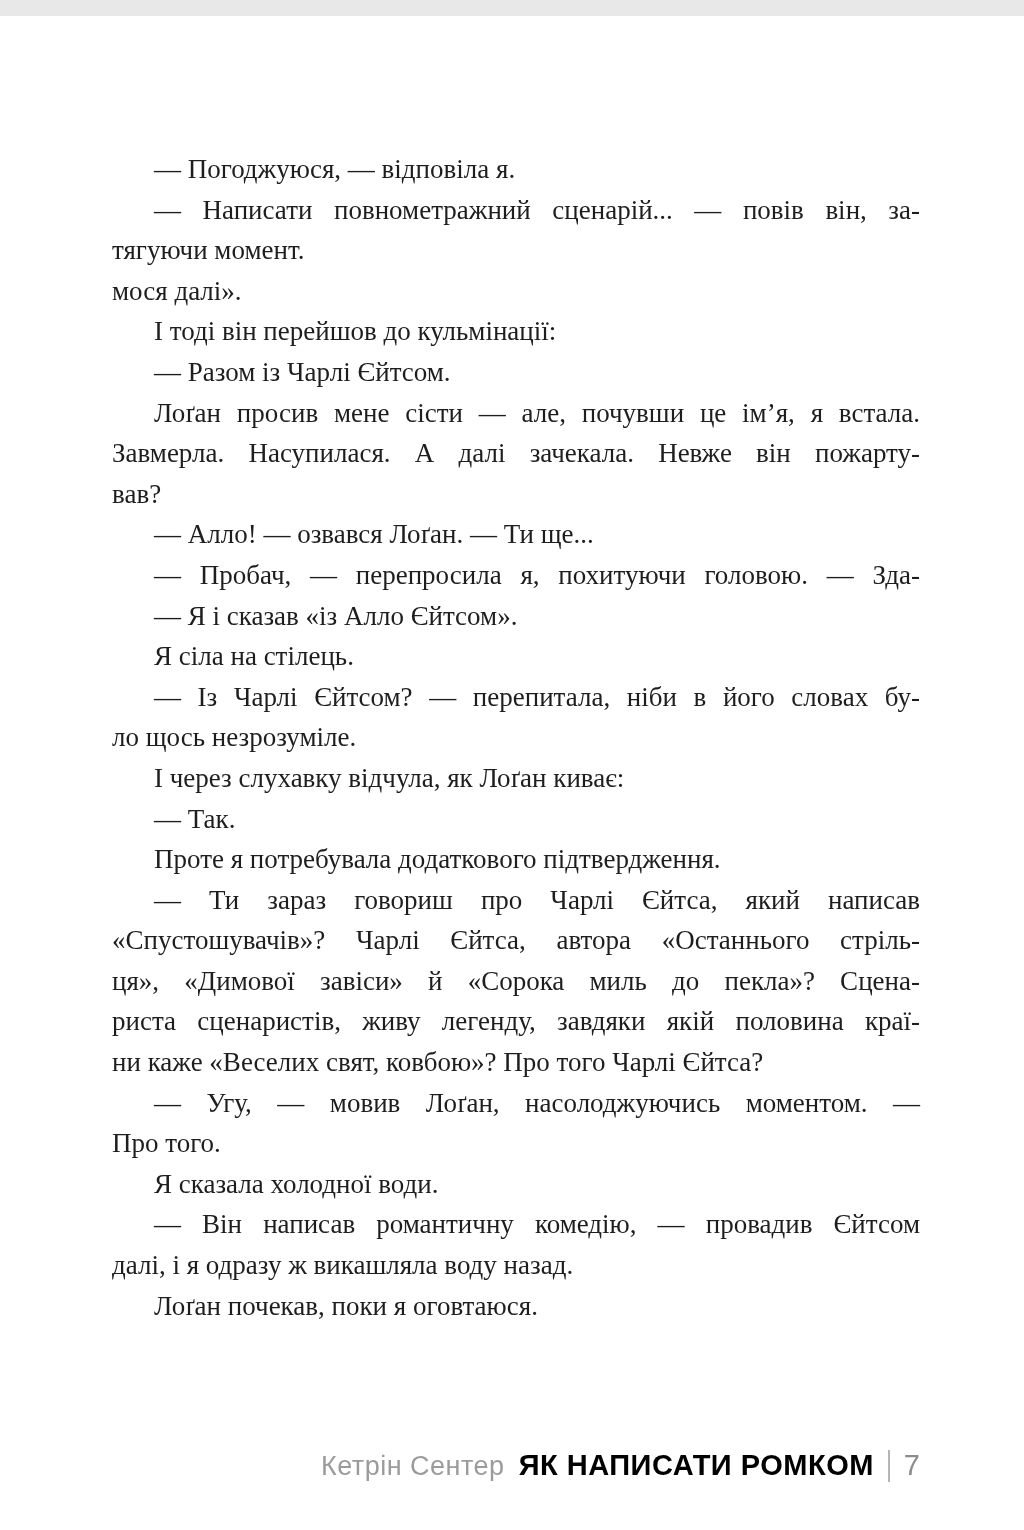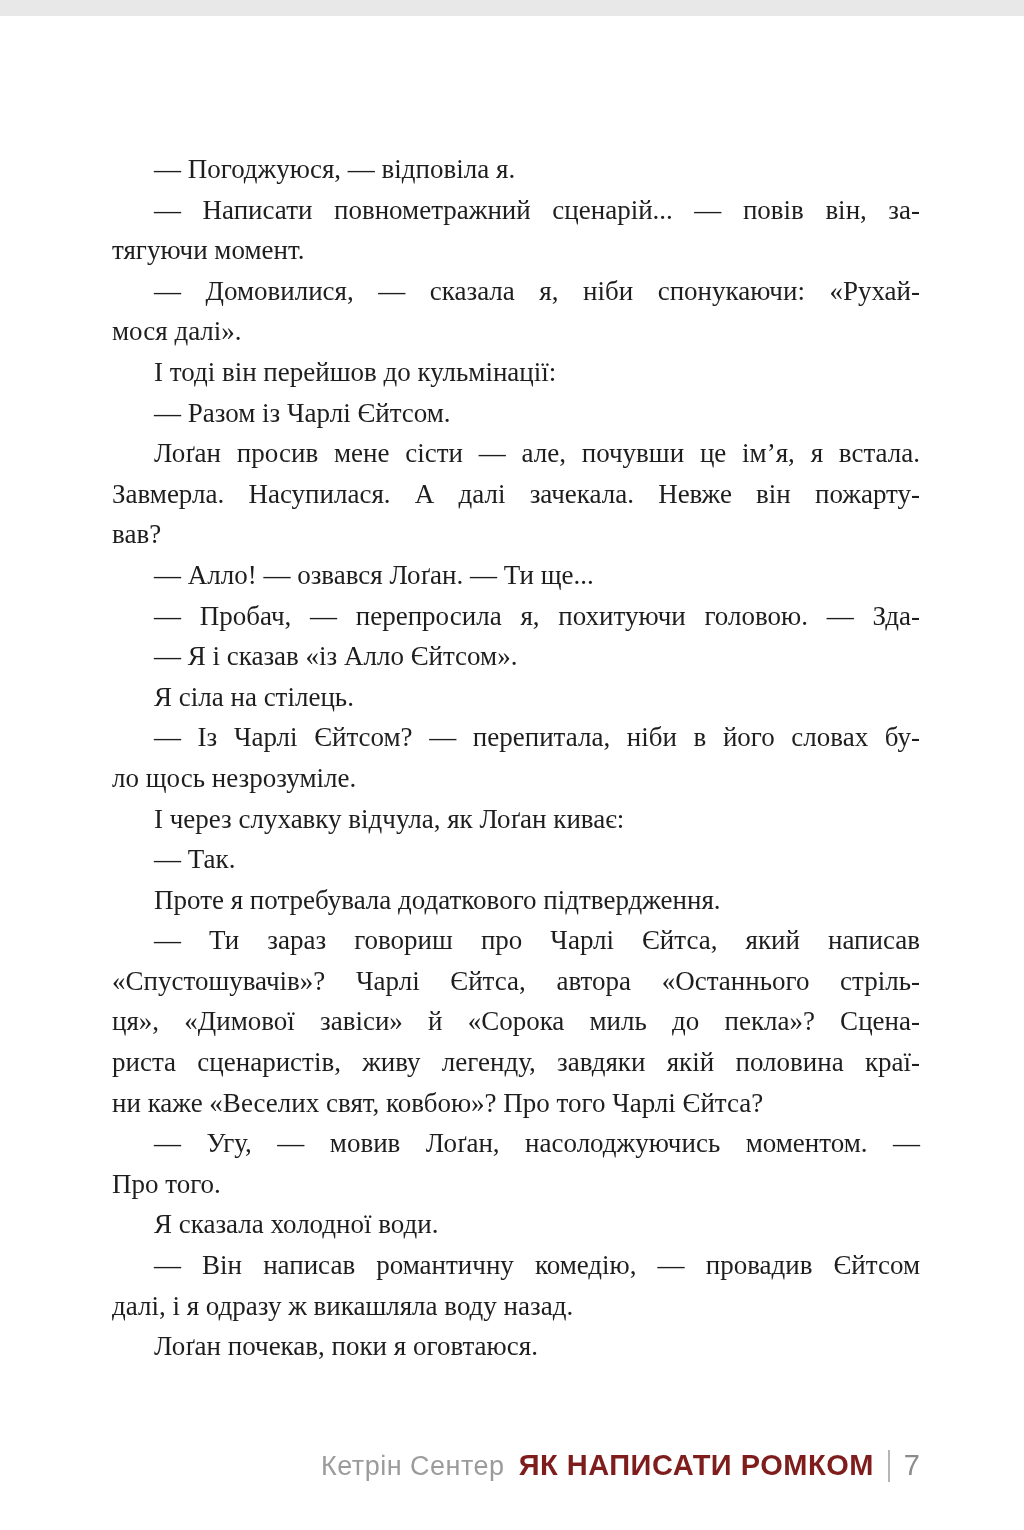--- a/index.html
+++ b/index.html
@@ -52,21 +52,21 @@
     align-items: flex-end;
     gap: 14px;
     font-family: "Liberation Sans", "DejaVu Sans", sans-serif;
   }
   .footer .author {
     color: #9b9b9b;
     font-size: 27px;
     letter-spacing: 0.5px;
   }
   .footer .booktitle {
-    color: #7f1d1d;
+    color: #000000;
     font-size: 29px;
     font-weight: 700;
     letter-spacing: 0.5px;
   }
   .footer .divider {
     width: 2px;
     height: 32px;
     background: #b5b5b5;
   }
   .footer .pagenum {
@@ -82,21 +82,20 @@
   <div class="text-block">
 
   <div class="para">
         <div class="line first">— Погоджуюся, — відповіла я.</div>
       </div>
       <div class="para">
         <div class="line first just">— Написати повнометражний сценарій... — повів він, за-</div>
         <div class="line">тягуючи момент.</div>
       </div>
       <div class="para">
-        <div class="line first just">— Домовилися, — сказала я, ніби спонукаючи: «Рухай-</div>
         <div class="line">мося далі».</div>
       </div>
       <div class="para">
         <div class="line first">І тоді він перейшов до кульмінації:</div>
       </div>
       <div class="para">
         <div class="line first">— Разом із Чарлі Єйтсом.</div>
       </div>
       <div class="para">
         <div class="line first just">Лоґан просив мене сісти — але, почувши це ім’я, я встала.</div>

